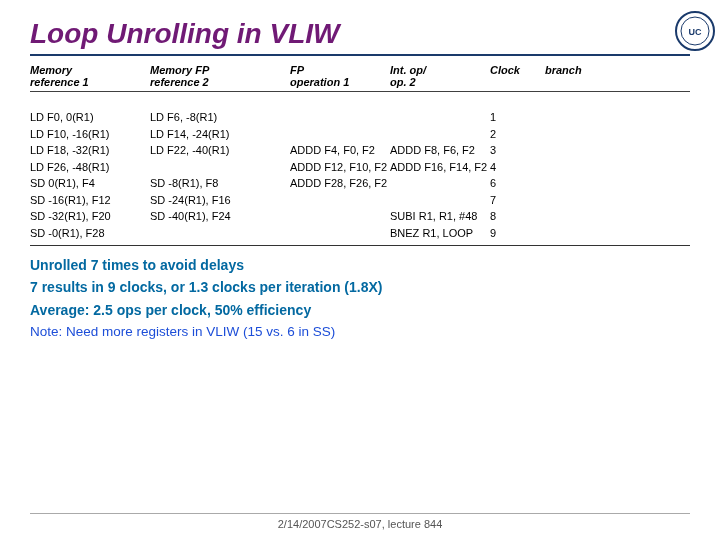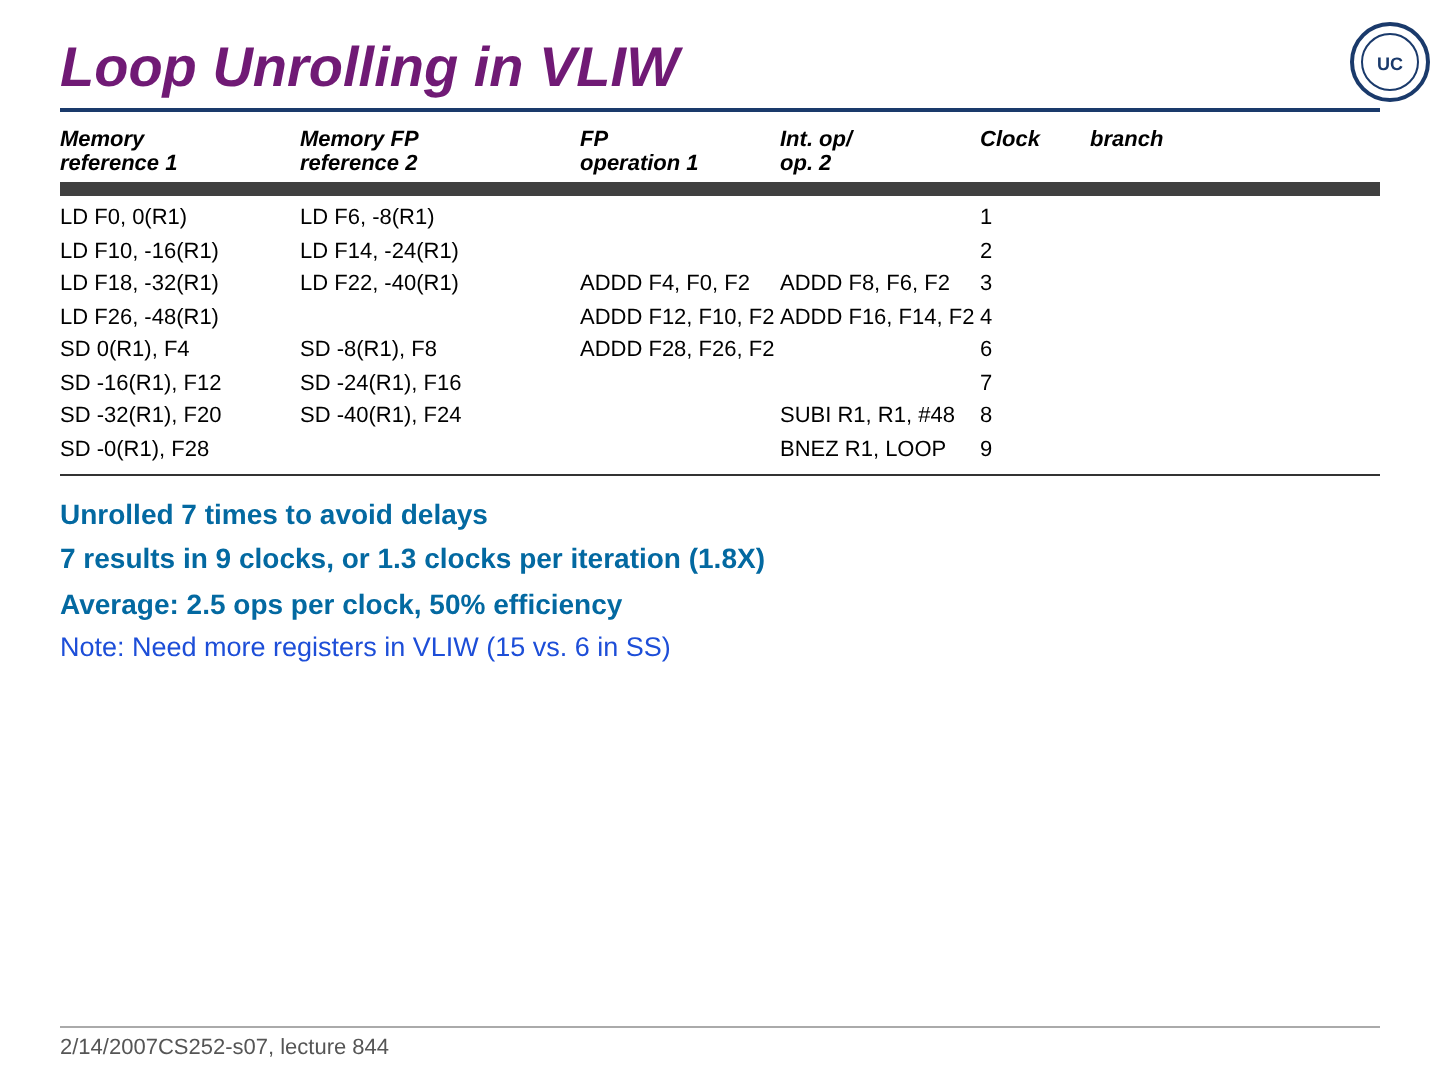--- a/index.html
+++ b/index.html
@@ -41,23 +41,23 @@
       padding-bottom: 4px;
       font-style: italic;
     }
 
     .content-area {
       margin-top: 8px;
     }
 
     .header-row {
       display: flex;
-      border-bottom: 7px solid #404040;
+      border-bottom: 1px solid #404040;
       padding-bottom: 3px;
-      margin-bottom: 3px;
+      margin-bottom: 17px;
       font-weight: bold;
       font-family: Arial, sans-serif;
       font-size: 11px;
       font-style: italic;
     }
 
     .col-mem1 { width: 120px; flex-shrink: 0; }
     .col-mem2 { width: 140px; flex-shrink: 0; }
     .col-fp { width: 100px; flex-shrink: 0; }
     .col-intop { width: 100px; flex-shrink: 0; }
@@ -92,21 +92,21 @@
       color: #1d4ed8;
       font-size: 13.5px;
     }
 
     .footer {
       position: absolute;
       bottom: 10px;
       left: 30px;
       right: 30px;
       display: flex;
-      justify-content: flex-start;
+      justify-content: center;
       font-size: 11px;
       color: #555;
       border-top: 1px solid #aaa;
       padding-top: 4px;
     }
   </style>
 </head>
 <body>
 
 <div class="slide">

